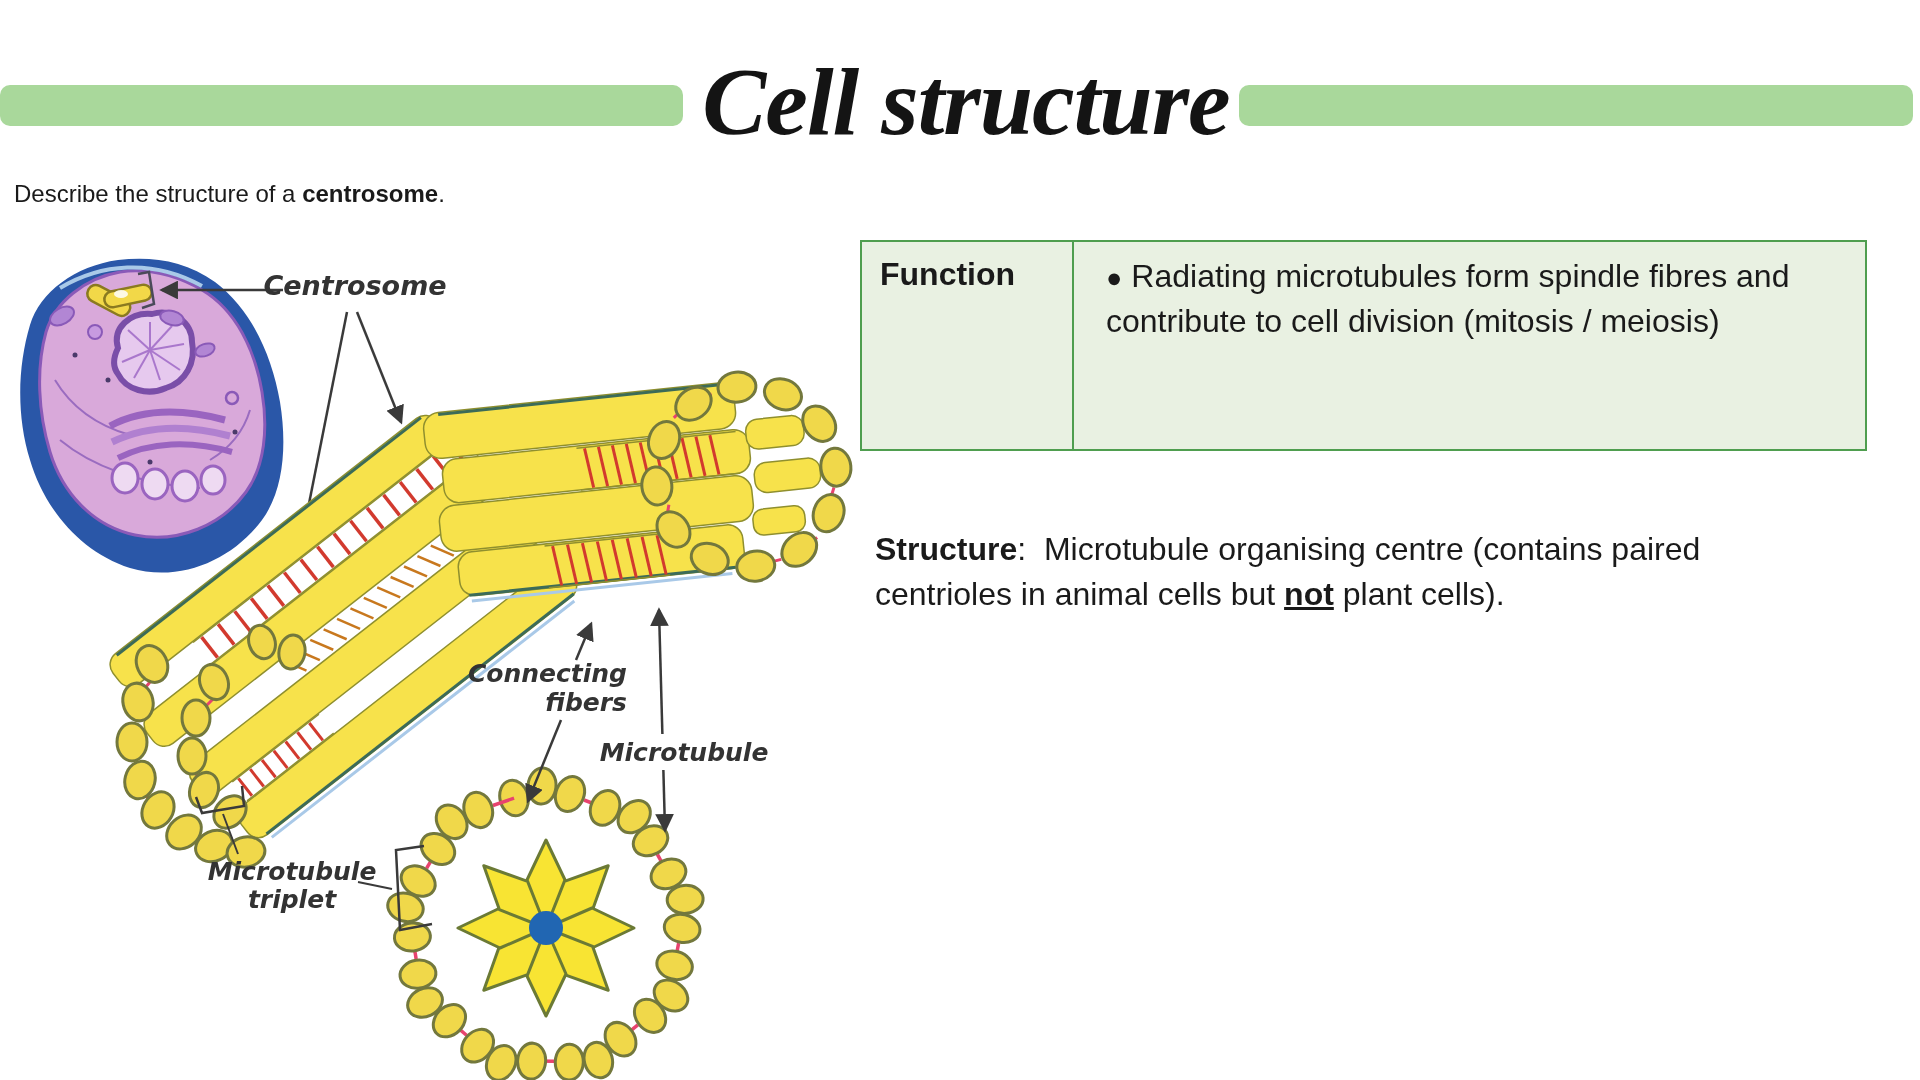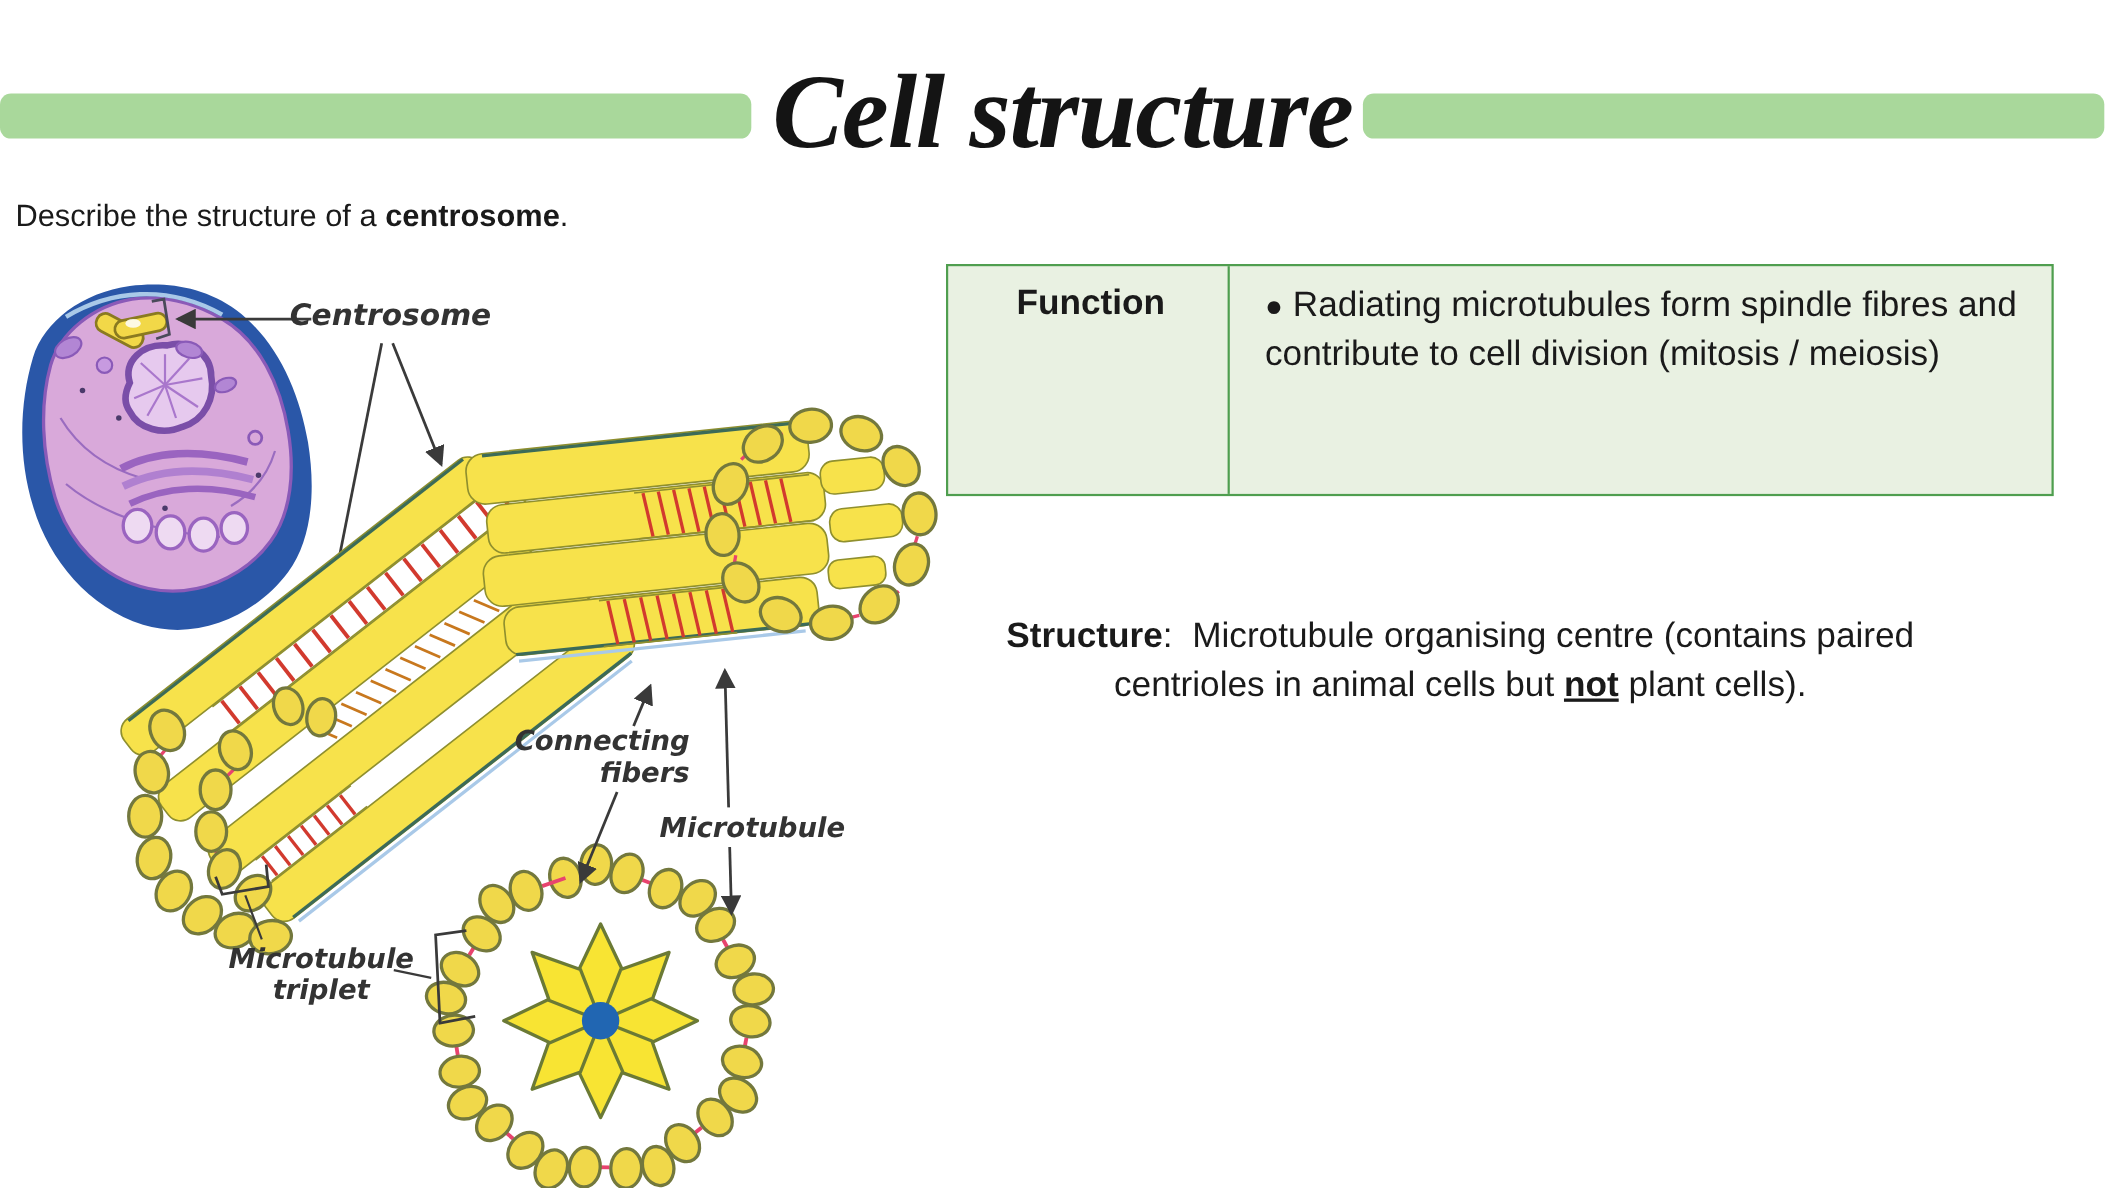--- a/index.html
+++ b/index.html
@@ -13,35 +13,35 @@
     overflow:hidden;font-family:"Liberation Sans",sans-serif;color:var(--body_text);
   }
   .bar{position:absolute;top:85px;height:41px;background:var(--accent_bar);border-radius:10px;}
   .bar.left{left:0;width:683px;}
   .bar.right{left:1239px;width:674px;}
   .title{
     position:absolute;top:54px;left:12px;right:0;text-align:center;
     font-family:"Liberation Serif",serif;font-style:italic;font-weight:bold;
     font-size:96px;line-height:96px;color:var(--title_text);letter-spacing:-1px;
   }
-  .question{position:absolute;top:180px;left:14px;font-size:28px;text-align:right;}
+  .question{position:absolute;top:180px;left:14px;font-size:24px;text-align:right;}
   .question b{font-weight:bold;}
   .fn-table{
     position:absolute;top:240px;left:860px;width:1007px;height:211px;
     background:var(--table_bg);border:2px solid var(--table_border);display:flex;
   }
   .fn-table .col1{
     width:212px;border-right:2px solid var(--table_border);
-    padding:14px 10px 0 18px;font-weight:bold;font-size:32px;margin-left:44px;
+    padding:14px 10px 0 18px;font-weight:bold;font-size:32px;
   }
   .fn-table .col2{flex:1;padding:12px 4px 0 16px;font-size:32px;line-height:1.42;margin-left:16px;}
   .fn-table .bullet{font-size:27px;margin-right:9px;}
   .structure-note{
-    position:absolute;top:555px;left:875px;width:905px;
-    font-size:32px;line-height:1.42;white-space:pre-wrap;text-align:center;
+    position:absolute;top:527px;left:875px;width:905px;
+    font-size:32px;line-height:1.42;white-space:pre-wrap;
   }
   .structure-note .lbl{font-weight:bold;}
   .structure-note .emph{font-weight:bold;text-decoration:underline;}
   svg.diagram{position:absolute;left:0;top:230px;}
   svg text.hand{
     font-family:"DejaVu Sans",sans-serif;font-style:italic;font-weight:600;
     fill:var(--label_ink);
   }
 </style>
 </head>

